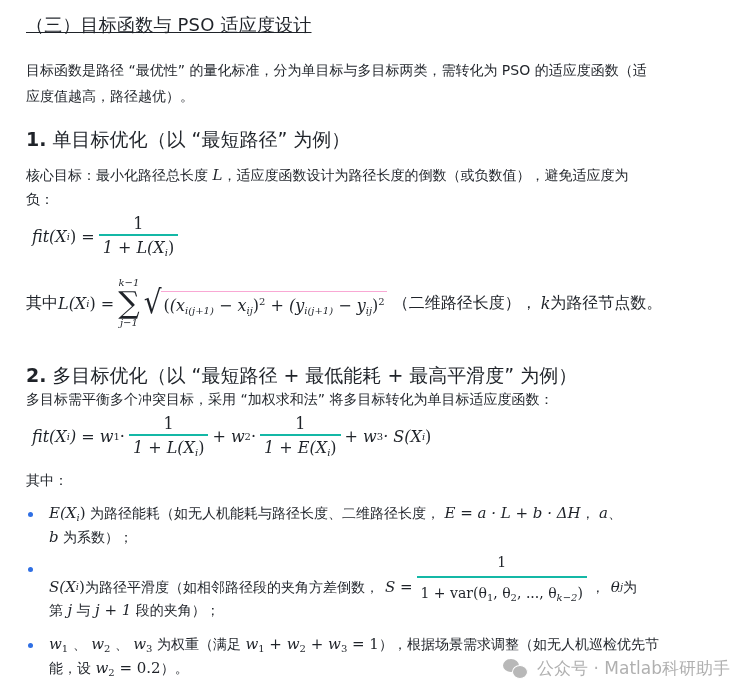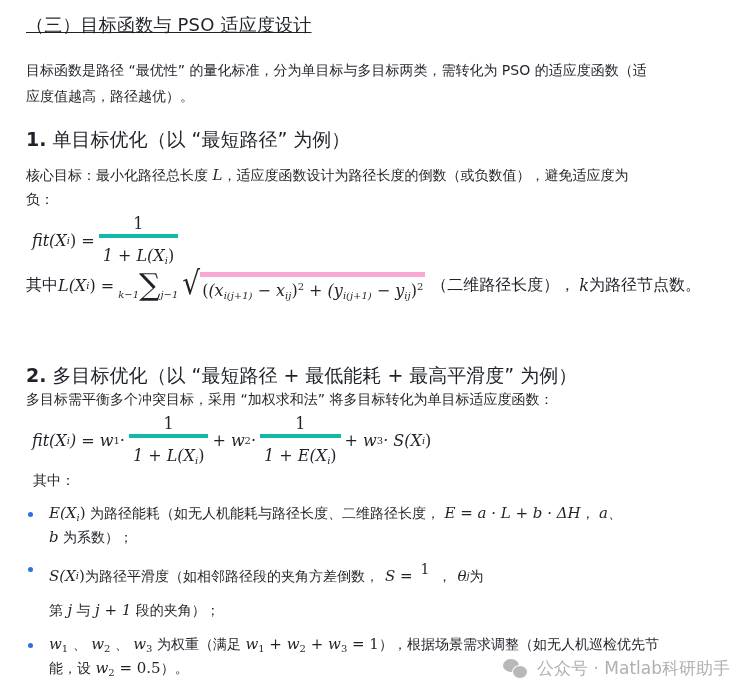--- a/index.html
+++ b/index.html
@@ -73,48 +73,48 @@
       flex-direction: column;
       align-items: center;
       vertical-align: middle;
       margin: 0 4px;
     }
     .frac .num {
       padding: 0 4px 1px 4px;
       font-style: normal;
     }
     .frac .den {
-      border-top: 4px solid #14b8a6;
-      padding: 8px 4px 0 4px;
+      border-top: 2px solid #14b8a6;
+      padding: 2px 4px 0 4px;
     }
     .it { font-style: italic; }
     .up { font-style: normal; }
     sub.s { font-size: 10px; vertical-align: -3px; }
     sup.s { font-size: 10px; vertical-align: 6px; }
     .sum {
       display: inline-flex;
-      flex-direction: row;
-      align-items: flex-end;
-      margin: 4px 4px;
+      flex-direction: column;
+      align-items: center;
+      margin: 12px 4px;
       line-height: 1;
     }
     .sum .lim { font-size: 10px; font-style: italic; }
     .sum .sig { font-size: 30px; font-style: normal; line-height: 30px; }
     .sqrt {
       display: inline-flex;
       align-items: stretch;
     }
     .sqrt .rad {
       font-size: 28px;
       font-style: normal;
       line-height: 28px;
       transform: scaleY(1.15);
     }
     .sqrt .body {
-      border-top: 5px solid #f9a8d4;
+      border-top: 1px solid #f9a8d4;
       padding: 4px 2px 0 2px;
       margin-top: 2px;
     }
     .cn {
       font-family: "DejaVu Sans", "Liberation Sans", sans-serif;
       font-style: normal;
       font-size: 16px;
     }
     .bullet {
       position: absolute;
@@ -235,57 +235,58 @@
       <span class="num">1</span>
       <span class="den"><span class="it">1 + E(X</span><sub class="s it">i</sub><span>)</span></span>
     </span>
     <span class="it"> + w</span>
       <sub class="s up">3</sub>
       <span class="it"> · S(X</span>
       <sub class="s it">i</sub>
       <span>)</span>
   </div>
 
-  <div class="p" style="top:468px;margin-left:7px;">其中：</div>
+  <div class="p" style="top:468px;">其中：</div>
 
   <div class="bullet" style="top:512px;"></div>
   <div class="li" style="top:500px;">
     <span class="m">E(X</span><sub class="s m">i</sub><span class="mr">)</span><span> 为路径能耗（如无人机能耗与路径长度、二维路径长度，</span>
     <span class="m">E = a · L + b · ΔH</span><span>，</span>
     <span class="m">a</span><span>、</span>
   </div>
   <div class="li" style="top:524px;">
     <span class="m">b</span><span> 为系数）；</span>
   </div>
 
   <div class="bullet" style="top:567px;"></div>
   <div class="li" style="top:563px; display:flex; align-items:center;">
     <span class="m">S(X</span>
       <sub class="s m">i</sub>
       <span class="mr">)</span>
       <span> 为路径平滑度（如相邻路径段的夹角方差倒数，</span>
     <span class="m" style="margin-left:6px;">S =</span>
     <span class="frac mr" style="font-size:14px; margin-top:-14px;">
       <span class="num">1</span>
+      <span class="den"><span>1 + var(θ</span><sub class="s">1</sub><span>, θ</span><sub class="s">2</sub><span>, ..., θ</span><sub class="s it">k−2</sub><span>)</span></span>
     </span>
     <span>，</span>
     <span class="m" style="margin-left:6px;">θ</span>
       <sub class="s m">j</sub>
       <span> 为</span>
   </div>
   <div class="li" style="top:597px;">
     <span>第 </span><span class="m">j</span><span> 与 </span><span class="m">j + 1</span><span> 段的夹角）；</span>
   </div>
 
   <div class="bullet" style="top:643px;"></div>
   <div class="li" style="top:631px;">
     <span class="m">w</span><sub class="s mr">1</sub><span> 、 </span><span class="m">w</span><sub class="s mr">2</sub><span> 、 </span><span class="m">w</span><sub class="s mr">3</sub><span> 为权重（满足 </span><span class="m">w</span><sub class="s mr">1</sub><span class="mr"> + </span><span class="m">w</span><sub class="s mr">2</sub><span class="mr"> + </span><span class="m">w</span><sub class="s mr">3</sub><span class="mr"> = 1</span><span>），根据场景需求调整（如无人机巡检优先节</span>
   </div>
   <div class="li" style="top:655px;">
-    <span>能，设 </span><span class="m">w</span><sub class="s mr">2</sub><span class="mr"> = 0.5</span><span>）。</span>
+    <span>能，设 </span><span class="m">w</span><sub class="s mr">2</sub><span class="mr"> = 0.2</span><span>）。</span>
   </div>
 </div>
 
 <div class="watermark">
   <span class="wechat-icon">
       <span class="b1"></span>
       <span class="b2"></span>
     </span>
   <span>公众号 · Matlab科研助手</span>
 </div>

